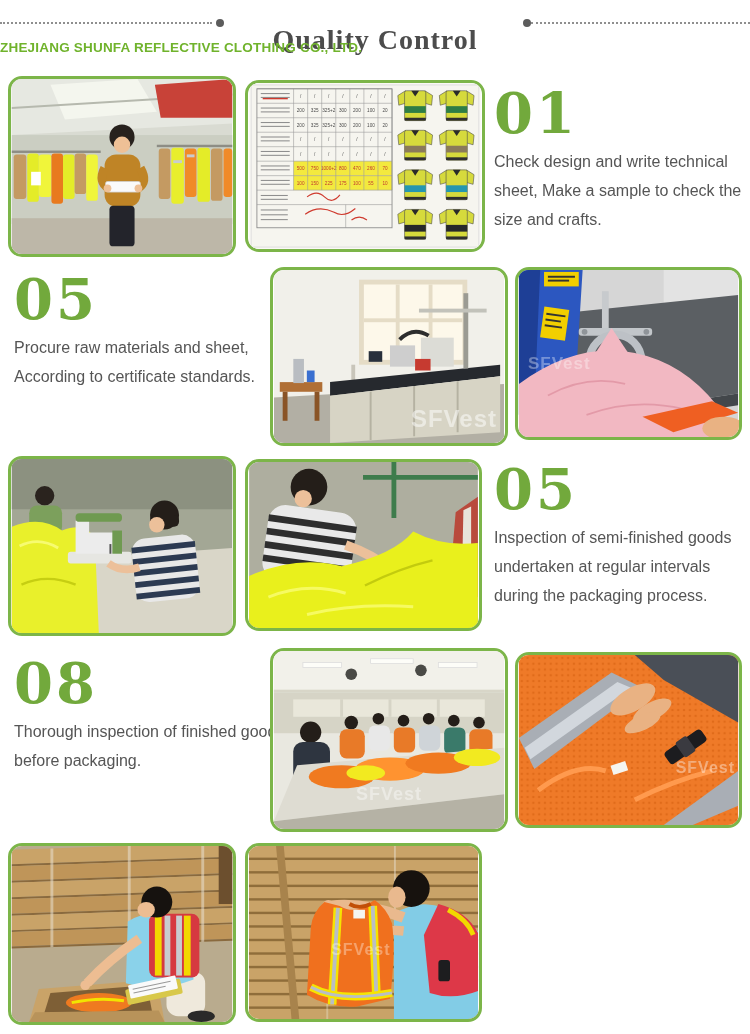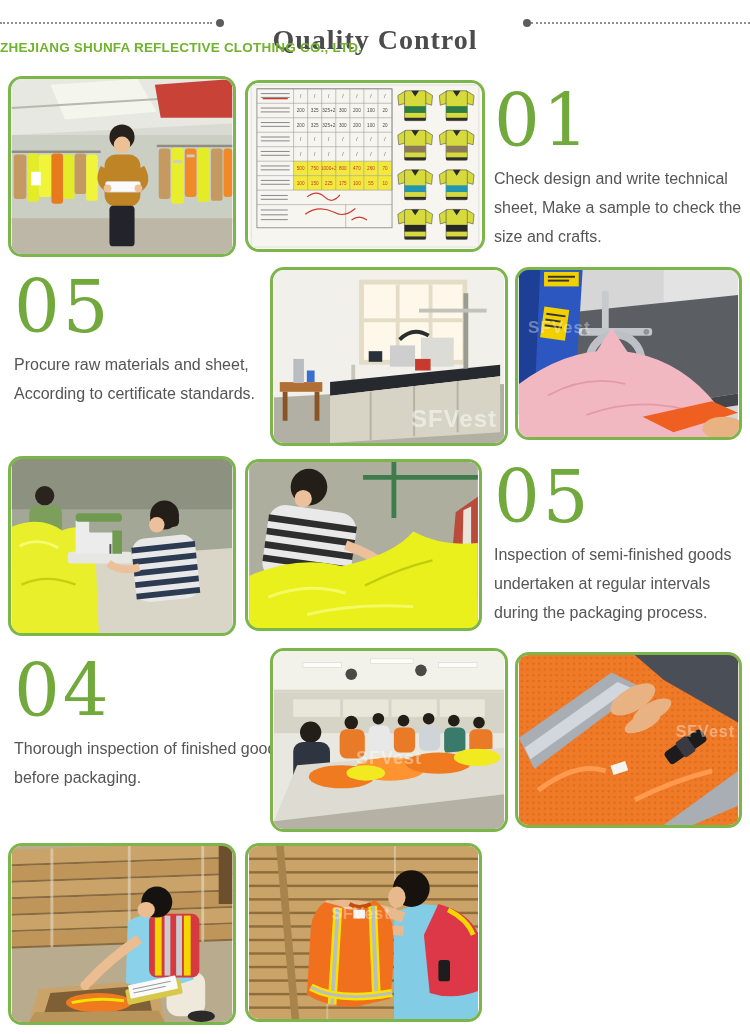--- a/index.html
+++ b/index.html
@@ -17,25 +17,25 @@
              font-family:"Liberation Serif",serif;font-weight:bold;font-size:28px;
              color:var(--title-gray,#4c4c4c);letter-spacing:1px;}
   .hdr-sub{position:absolute;left:0;right:0;top:40px;text-align:left;font-weight:bold;
            font-size:13.5px;color:var(--subtitle-green,#70b32c);letter-spacing:.2px;}
 
   
   .photo{position:absolute;border:3px solid var(--frame-green,#7cb549);border-radius:14px;
          overflow:hidden;background:#fff;box-sizing:border-box;margin:0;}
   .photo svg{display:block;width:100%;height:100%;}
   .wm{position:absolute;font-weight:bold;color:rgba(255,255,255,.5);letter-spacing:1px;
-      font-size:20px;pointer-events:none;}
+      font-size:20px;pointer-events:none;margin-top:36px;}
 
   
   .step{position:absolute;}
-  .step-num{font-family:"DejaVu Serif",serif;font-weight:normal;font-size:72px;line-height:1.05;
+  .step-num{font-family:"DejaVu Serif",serif;font-weight:bold;font-size:56px;line-height:1.05;
             color:var(--accent-green,#72a93c);letter-spacing:3px;}
   .step-text{margin-top:4px;font-size:16px;line-height:29px;color:var(--text-gray,#555);}
 
   #pA{left:8px;top:76px;width:228px;height:181px;}
   #pB{left:245px;top:80px;width:240px;height:172px;}
   #pC{left:270px;top:267px;width:238px;height:179px;}
   #pD{left:515px;top:267px;width:227px;height:173px;}
   #pE{left:8px;top:456px;width:228px;height:180px;}
   #pF{left:245px;top:459px;width:237px;height:172px;}
   #pG{left:270px;top:648px;width:238px;height:184px;}
@@ -402,21 +402,21 @@
       <path d="M60,158 q50,-12 110,-8" stroke="#f6fa62" stroke-width="3" fill="none"></path>
     </svg>
   </figure>
 
   <div class="step" id="s3">
     <div class="step-num">05</div>
     <div class="step-text">Inspection of semi-finished goods undertaken at regular intervals during the packaging process.</div>
   </div>
 
   <div class="step" id="s4">
-    <div class="step-num">04</div>
+    <div class="step-num">08</div>
     <div class="step-text">Thorough inspection of finished goods before packaging.</div>
   </div>
 
   <figure class="photo" id="pG">
     <svg viewBox="0 0 238 184">
       <rect width="238" height="184" fill="#e9e8e0"></rect>
       <rect width="238" height="42" fill="#f2f1ea"></rect>
       <rect x="30" y="12" width="40" height="5" fill="#fdfdf8" stroke="#ddd" stroke-width="0.8"></rect>
       <rect x="100" y="8" width="44" height="5" fill="#fdfdf8" stroke="#ddd" stroke-width="0.8"></rect>
       <rect x="170" y="12" width="40" height="5" fill="#fdfdf8" stroke="#ddd" stroke-width="0.8"></rect>

